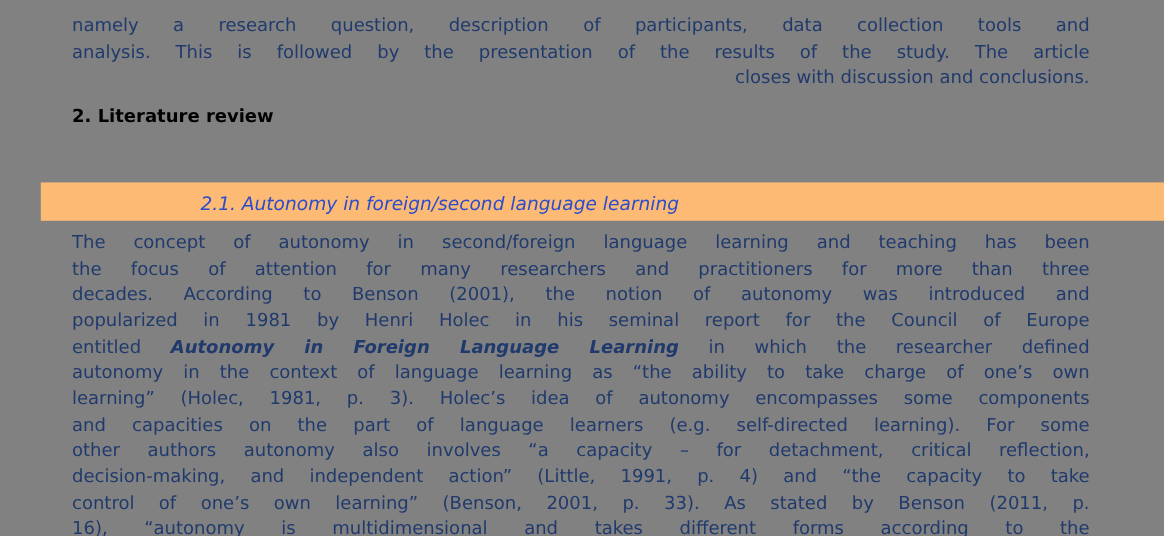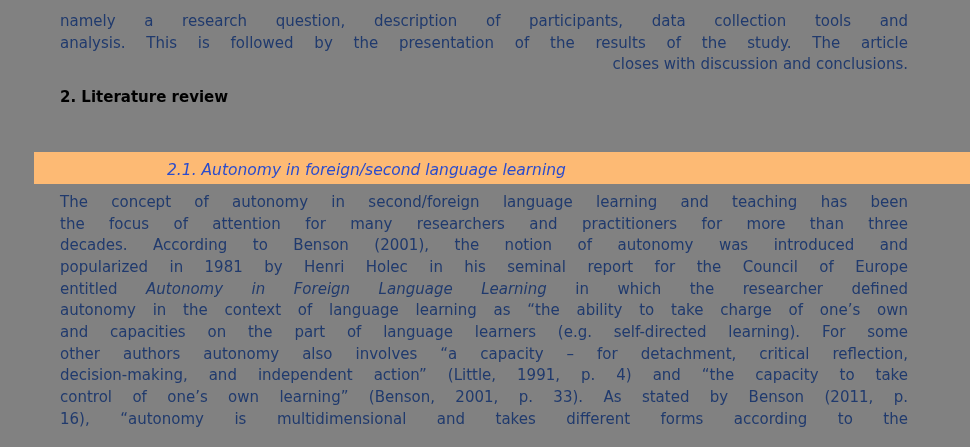--- a/index.html
+++ b/index.html
@@ -25,21 +25,21 @@
     line-height:21.65px;
     color:#203a6d;
     text-align:right;
     white-space:normal;
   }
   .line.just{
     text-align:justify;
     text-align-last:justify;
     text-justify:inter-word;
   }
-  .it{font-style:italic;}
+  .it{font-style:italic;font-weight:bold;}
   .section-heading{
     margin-left:60px;
     margin-top:11px;
     font-size:15px;
     font-weight:bold;
     color:#000000;
     line-height:20px;
   }
   .subsection-heading{
     padding-left:133px;
@@ -68,20 +68,21 @@
   </div>
 
   <div class="dim-section dim-bottom">
     <div class="textcol">
         <div class="line just"><span>The concept of autonomy in second/foreign language learning and teaching has been</span></div>
         <div class="line just"><span>the focus of attention for many researchers and practitioners for more than three</span></div>
         <div class="line just"><span>decades. According to Benson (2001), the notion of autonomy was introduced and</span></div>
         <div class="line just"><span>popularized in 1981 by Henri Holec in his seminal report for the Council of Europe</span></div>
         <div class="line just"><span>entitled </span><span class="it">Autonomy in Foreign Language Learning</span><span> in which the researcher defined</span></div>
         <div class="line just"><span>autonomy in the context of language learning as “the ability to take charge of one’s own</span></div>
+        <div class="line just"><span>learning” (Holec, 1981, p. 3). Holec’s idea of autonomy encompasses some components</span></div>
         <div class="line just"><span>and capacities on the part of language learners (e.g. self-directed learning). For some</span></div>
         <div class="line just"><span>other authors autonomy also involves “a capacity – for detachment, critical reflection,</span></div>
         <div class="line just"><span>decision-making, and independent action” (Little, 1991, p. 4) and “the capacity to take</span></div>
         <div class="line just"><span>control of one’s own learning” (Benson, 2001, p. 33). As stated by Benson (2011, p.</span></div>
         <div class="line just"><span>16), “autonomy is multidimensional and takes different forms according to the</span></div>
       </div>
   </div>
 
 </div>
 

